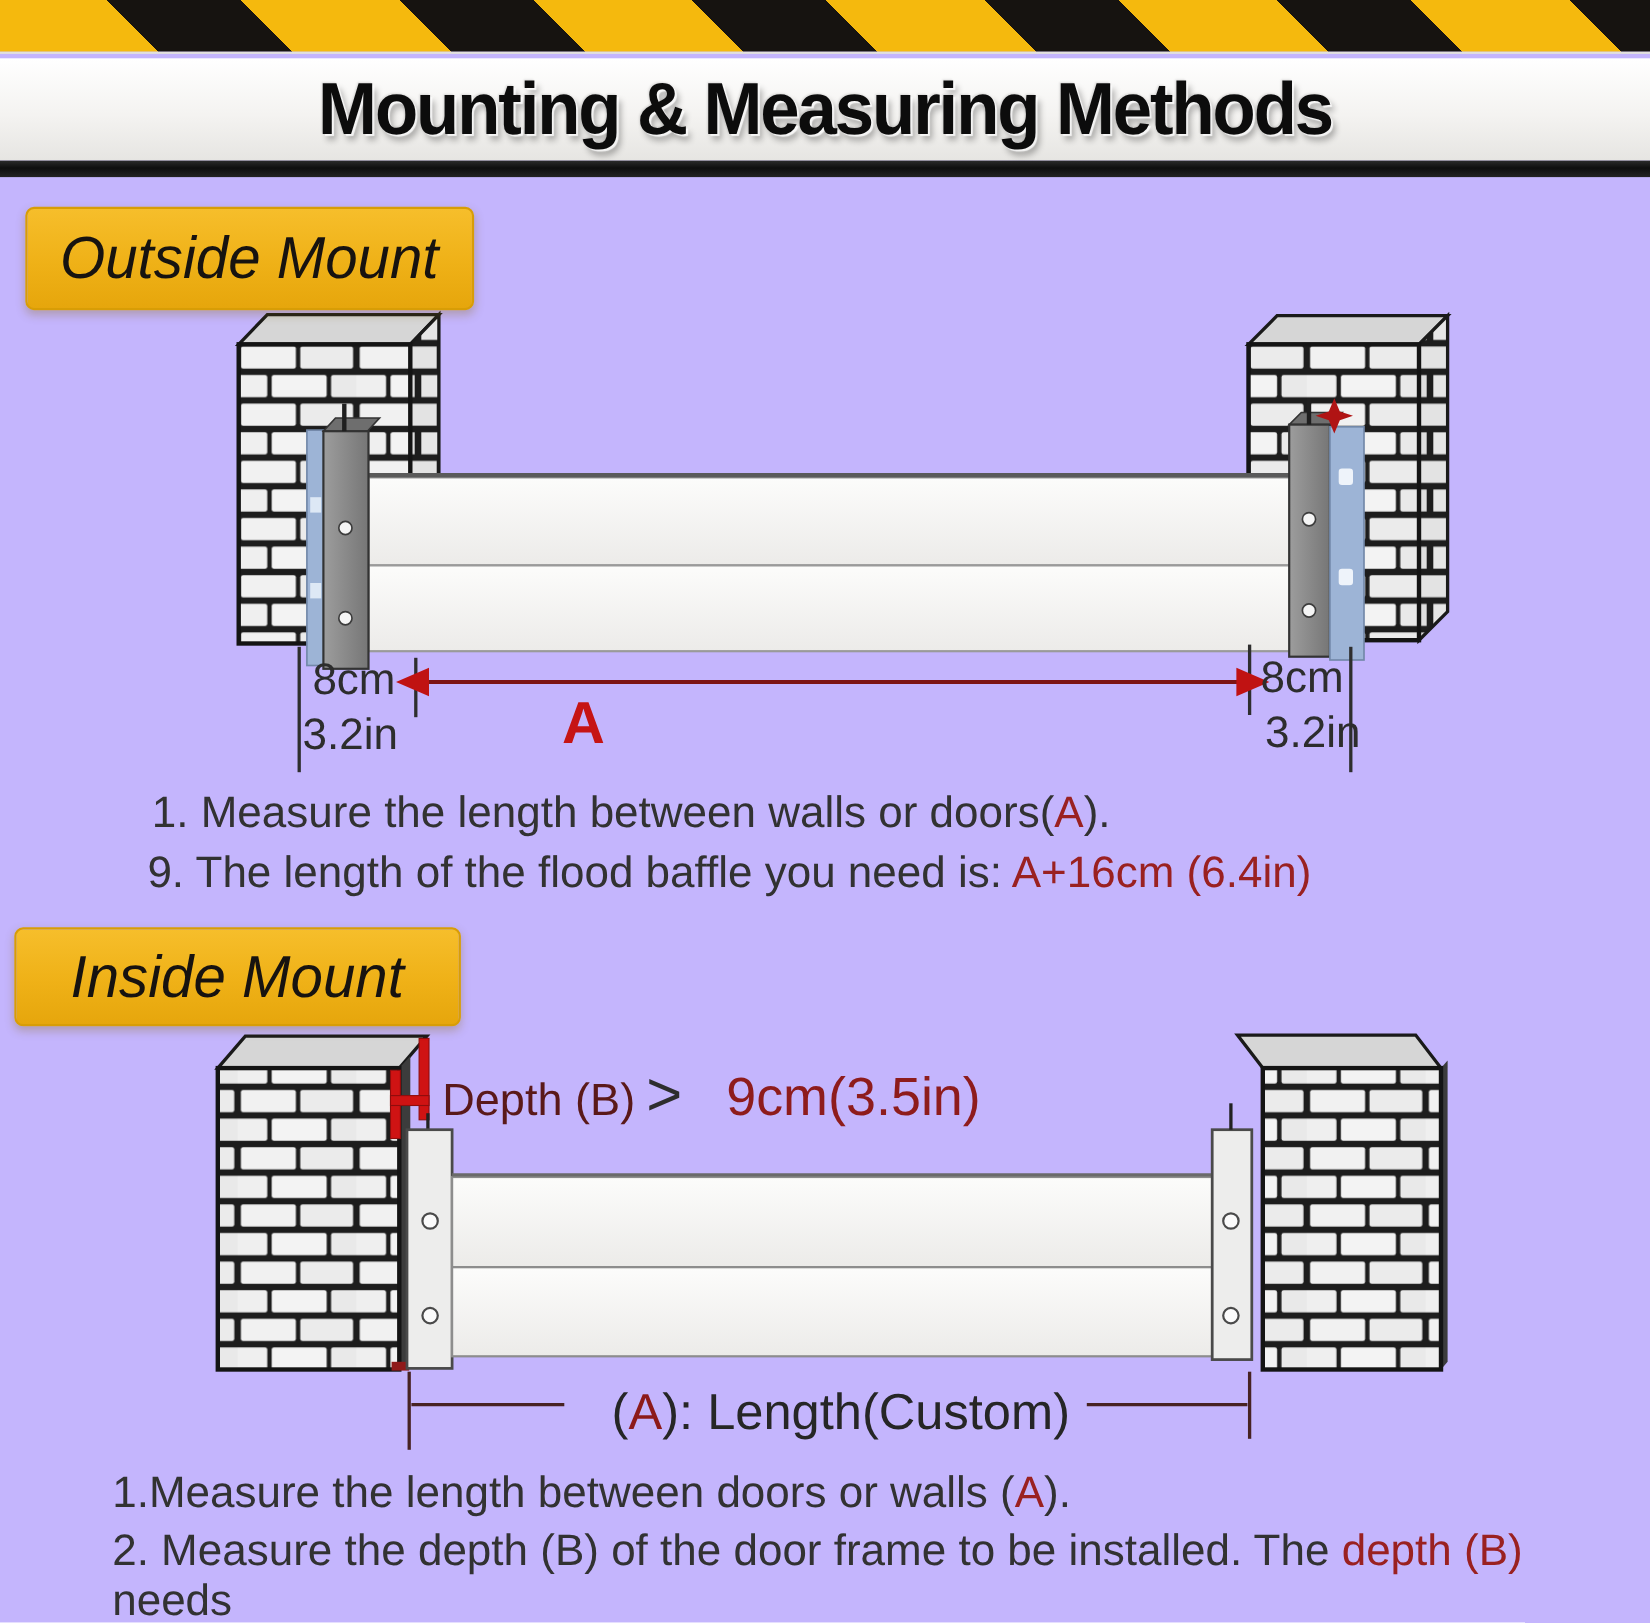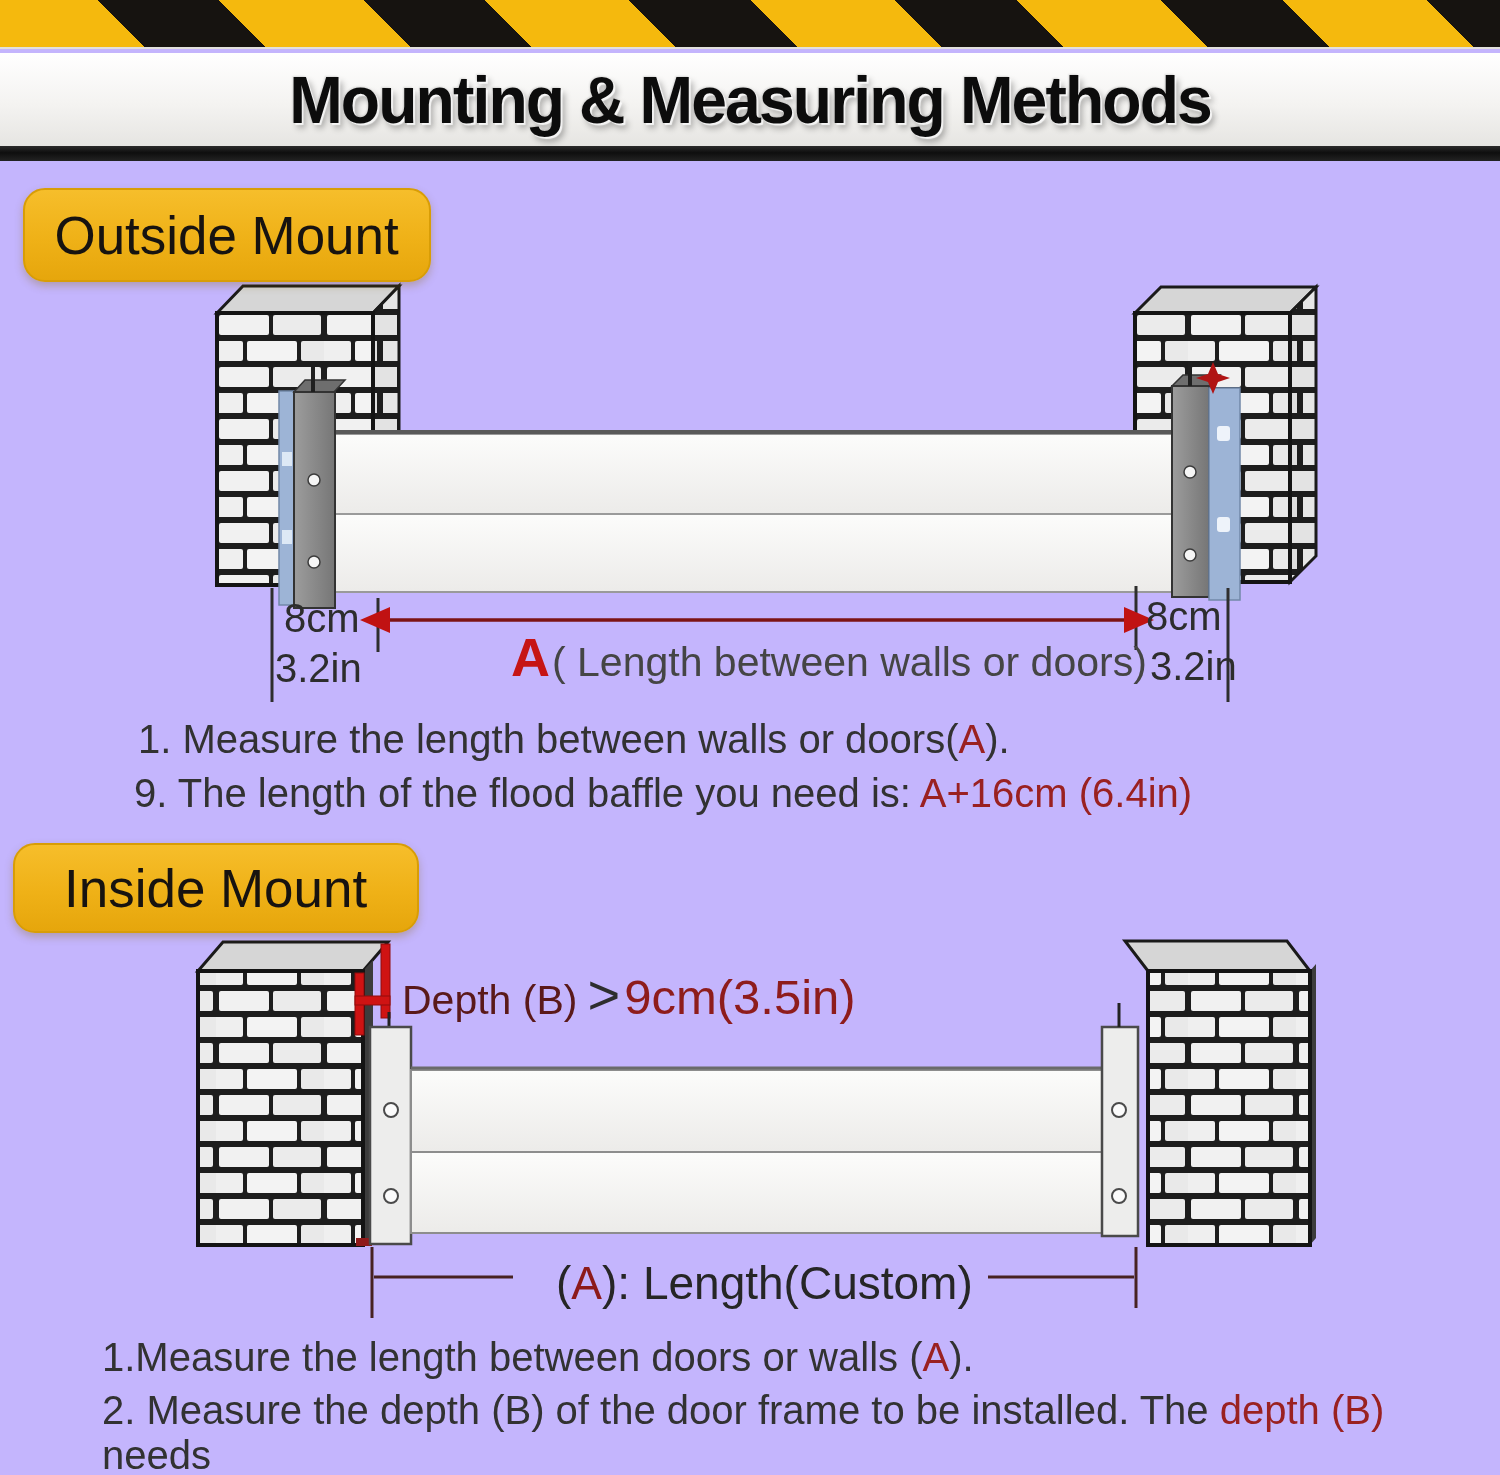--- a/index.html
+++ b/index.html
@@ -20,44 +20,44 @@
   }
   .title-panel h1{
     margin:0;font-size:67px;font-weight:bold;letter-spacing:-2px;color:#0c0c0c;
     transform:scaleX(.96);
     text-shadow:2px 2px 1px rgba(255,255,255,.85), 4px 5px 6px rgba(0,0,0,.30), -1px -1px 2px rgba(0,0,0,.12);
     white-space:nowrap;
   }
   .title-bar{position:absolute;left:0;top:146px;width:1500px;height:15px;background:linear-gradient(180deg,#2b2b2b,#0e0e0e 45%,#232323);}
   
   .badge{
-    position:absolute;border-radius:22px;
+    position:absolute;border-radius:8px;
     background:linear-gradient(180deg,#f6be2b 0%,#efb117 55%,#e6a60c 100%);
     border:2px solid #d89d06;box-shadow:0 4px 9px rgba(130,95,0,.30);
-    display:flex;align-items:center;justify-content:center;
+    display:flex;align-items:center;justify-content:center;font-style:italic;
   }
   .badge span{font-size:54px;color:#171310;letter-spacing:0;transform:scaleX(.98);white-space:nowrap;}
   #badge-outside{left:23px;top:188px;width:404px;height:90px;}
   #badge-inside{left:13px;top:843px;width:402px;height:86px;}
   
   svg.layer{position:absolute;left:0;top:0;}
   
   .lbl{position:absolute;white-space:nowrap;}
   .dim{font-size:40px;color:#2d2d2d;}
   #dim-l-cm{left:284px;top:596px;}
   #dim-l-in{left:275px;top:646px;}
   #dim-r-cm{left:1146px;top:594px;}
   #dim-r-in{left:1150px;top:644px;}
   #span-label-outside{left:511px;top:626px;display:flex;align-items:baseline;}
   #span-label-outside .big-a{font-size:54px;font-weight:bold;color:#c61414;margin-right:2px;}
   #span-label-outside .rest{font-size:41px;color:#454545;}
   #depth-label{left:402px;top:962px;display:flex;align-items:baseline;}
   #depth-label .dname{font-size:41px;color:#5a1919;}
   #depth-label .dgt{font-size:56px;color:#2e2e2e;margin:0 4px 0 10px;font-weight:300;}
-  #depth-label .dval{font-size:49px;color:#8e1c1c;}
+  #depth-label .dval{font-size:49px;color:#8e1c1c;margin-left:36px;}
   #span-label-inside{left:556px;top:1256px;font-size:46px;color:#262626;}
   #span-label-inside .red-a{color:#8c1a1a;}
   
   .steps{position:absolute;font-size:40px;color:#323232;line-height:46px;}
   .steps .red{color:#9a2121;}
   #steps-outside-1{left:138px;top:716px;}
   #steps-outside-2{left:134px;top:770px;}
   #steps-inside-1{left:102px;top:1334px;}
   #steps-inside-2{left:102px;top:1388px;line-height:45px;}
 </style>
@@ -211,21 +211,20 @@
     <span>Inside Mount</span>
   </div>
 
   <div class="lbl dim" id="dim-l-cm">8cm</div>
   <div class="lbl dim" id="dim-l-in">3.2in</div>
   <div class="lbl dim" id="dim-r-cm">8cm</div>
   <div class="lbl dim" id="dim-r-in">3.2in</div>
 
   <div class="lbl" id="span-label-outside">
     <span class="big-a">A</span>
-    <span class="rest">( Length between walls or doors)</span>
   </div>
 
   <div class="steps" id="steps-outside-1">
     <span>1. Measure the length between walls or doors(</span><span class="red">A</span><span>).</span>
   </div>
   <div class="steps" id="steps-outside-2">
     <span>9. The length of the flood baffle you need is: </span><span class="red">A+16cm (6.4in)</span><span></span>
   </div>
 
   <div class="lbl" id="depth-label">

